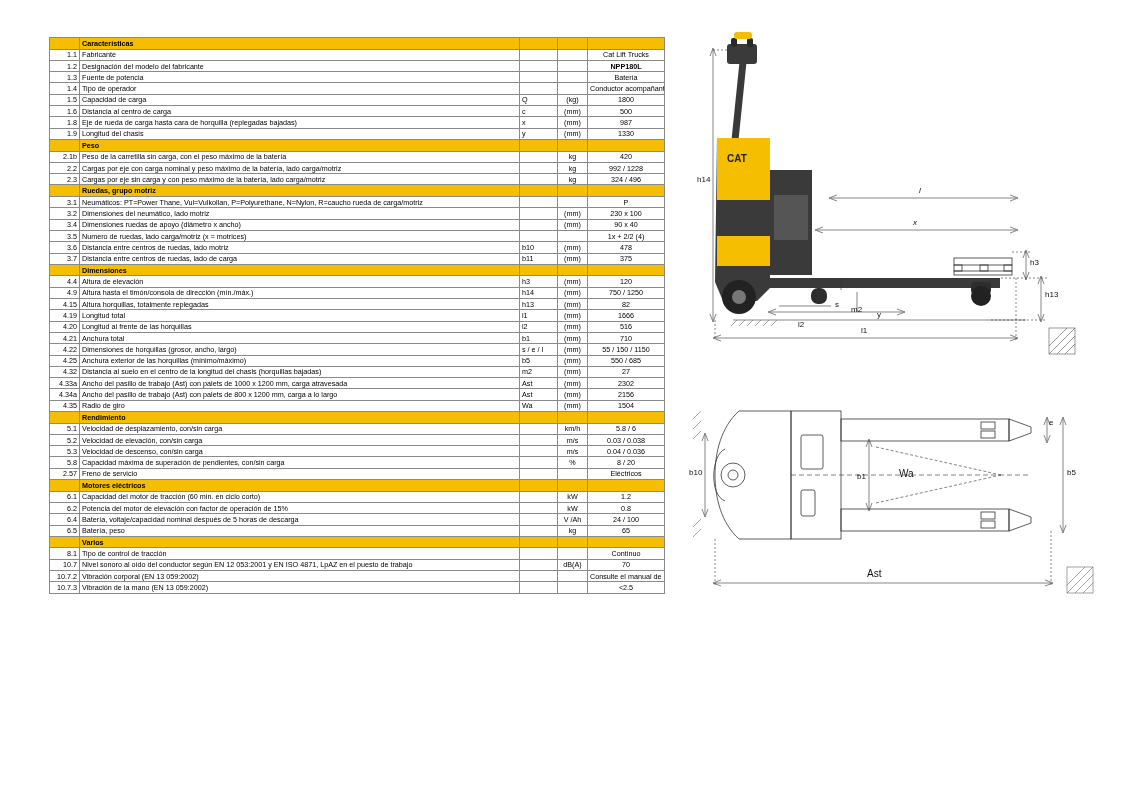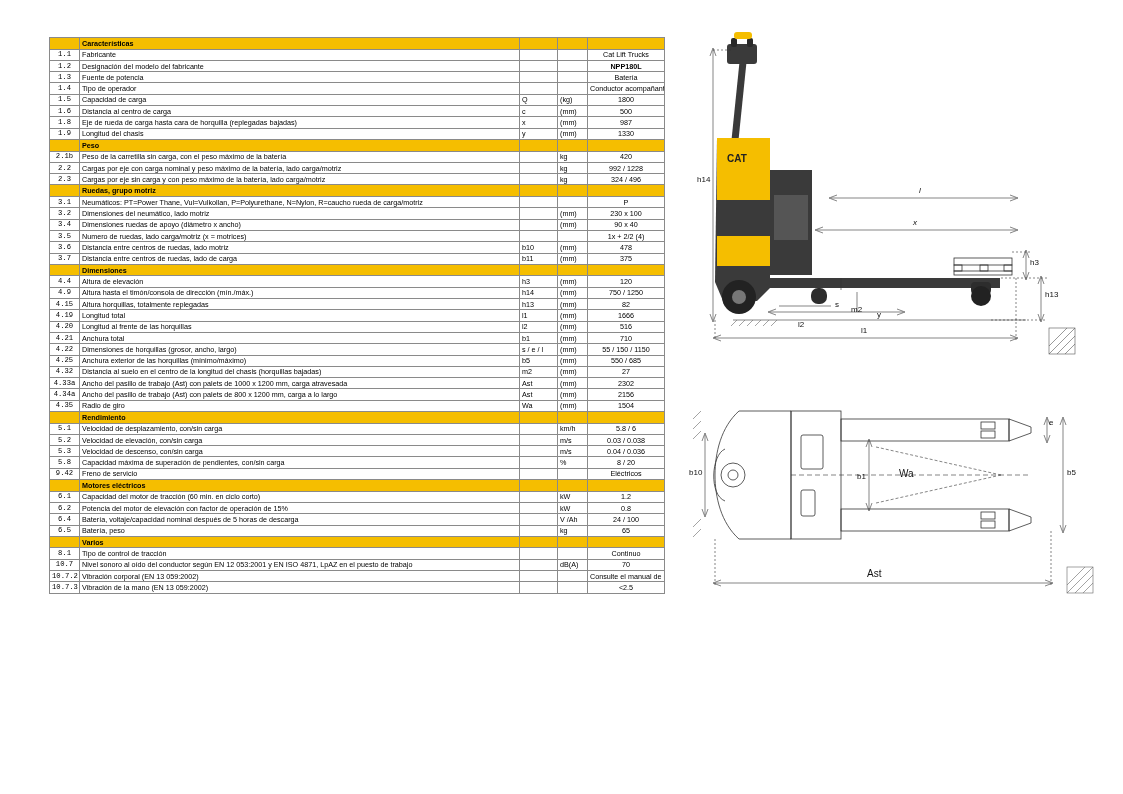--- a/index.html
+++ b/index.html
@@ -32,23 +32,23 @@
     background:#fff;
     white-space:nowrap;
     overflow:hidden;
   }
   col.c-no{width:30px;}
   col.c-desc{width:440px;}
   col.c-sym{width:38px;}
   col.c-unit{width:30px;}
   col.c-val{width:77px;}
 
-  td.no{text-align:center;padding-left:3px;font-family:Liberation Mono, monospace;}
+  td.no{text-align:right;padding-left:3px;}
   td.sym{text-align:left;padding-left:3px;}
-  td.unit{margin-top:17px;}
+  td.unit{text-align:center;margin-top:17px;}
   td.val{text-align:center;}
   tr.section td{
     background:#F5BE00;
     font-weight:bold;
     height:10.6px;
   }
   tr.section td.first{background:#F5BE00;}
   td.bold{font-weight:bold;}
   td.tall{height:19px;vertical-align:top;padding-top:1px;}
   .small6{font-size:5.4px;line-height:6px;}
@@ -335,21 +335,21 @@
           <td class="val">0.04 / 0.036</td>
         </tr>
         <tr>
           <td class="no">5.8</td>
           <td class="desc">Capacidad máxima de superación de pendientes, con/sin carga</td>
           <td class="sym"></td>
           <td class="unit">%</td>
           <td class="val">8 / 20</td>
         </tr>
         <tr>
-          <td class="no">9.42</td>
+          <td class="no">2.57</td>
           <td class="desc">Freno de servicio</td>
           <td class="sym"></td>
           <td class="unit"></td>
           <td class="val">Eléctricos</td>
         </tr>
         <tr class="section">
           <td class="no first"></td>
           <td>Motores eléctricos</td>
           <td></td>
           <td></td>

